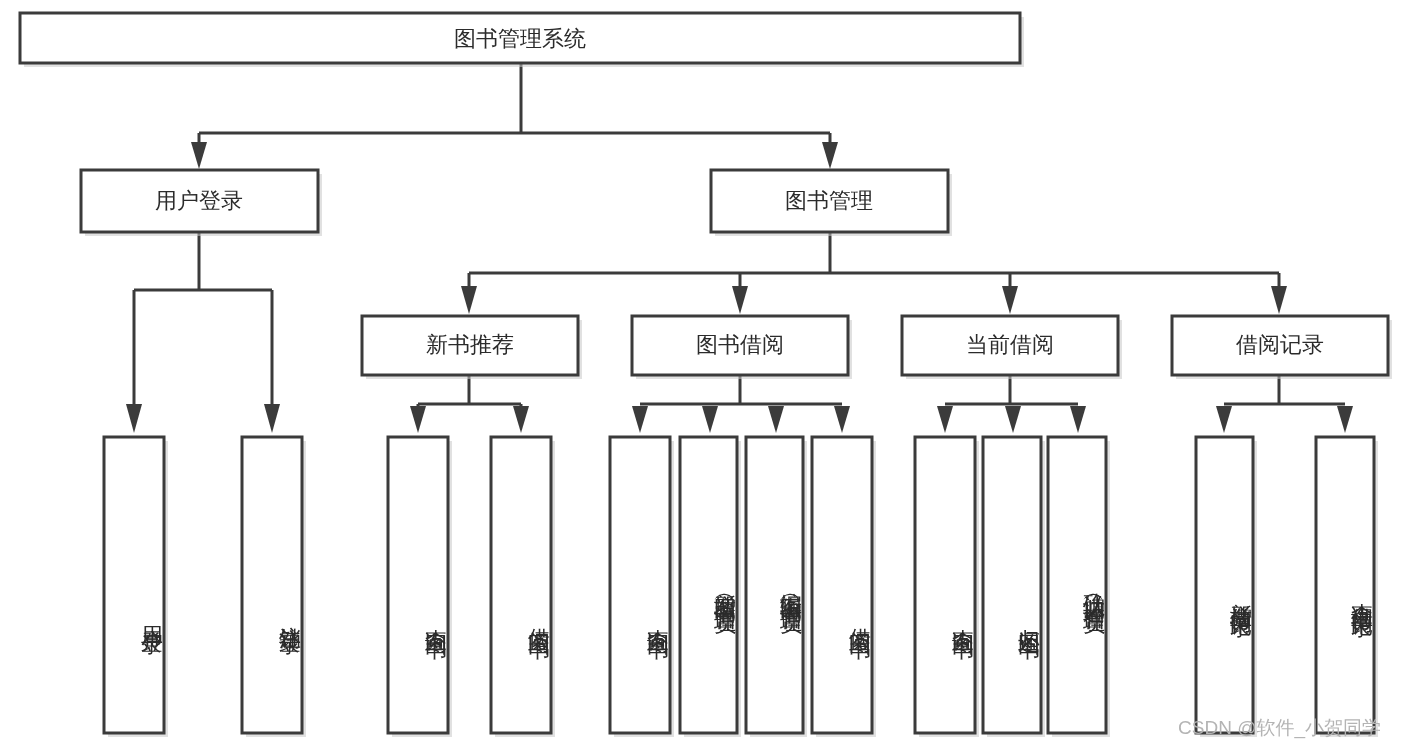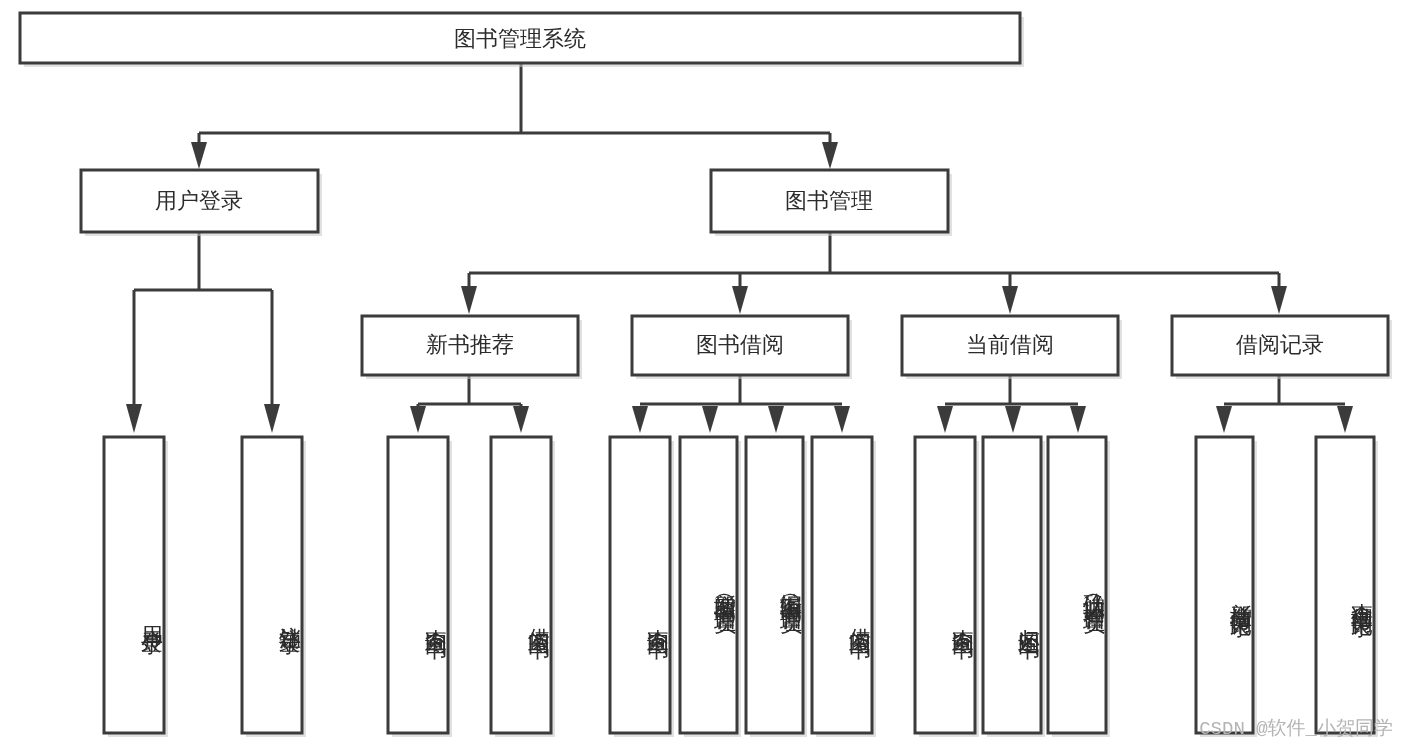--- a/index.html
+++ b/index.html
@@ -65,23 +65,23 @@
     letter-spacing: 3px;
     display: flex;
     align-items: flex-start;
     justify-content: center;
     white-space: nowrap;
     pointer-events: none;
     user-select: none;
   }
   .watermark {
     position: absolute;
-    right: 12px;
+    right: 24px;
     bottom: 6px;
-    font-family: Liberation Mono, monospace;
+    font-family: Liberation Sans, sans-serif;
     font-size: 19px;
     color: #b4b4b4;
     white-space: nowrap;
     user-select: none;
   }
 </style>
 </head>
 <body>
 
 <div id="diagram-root">

